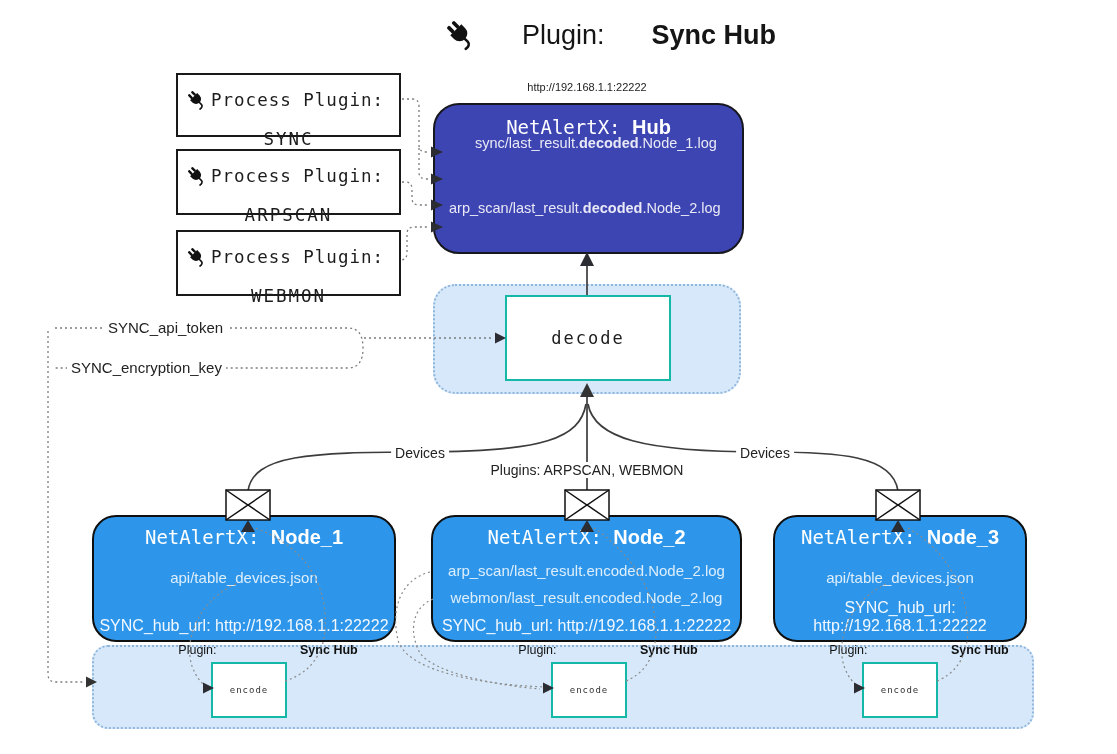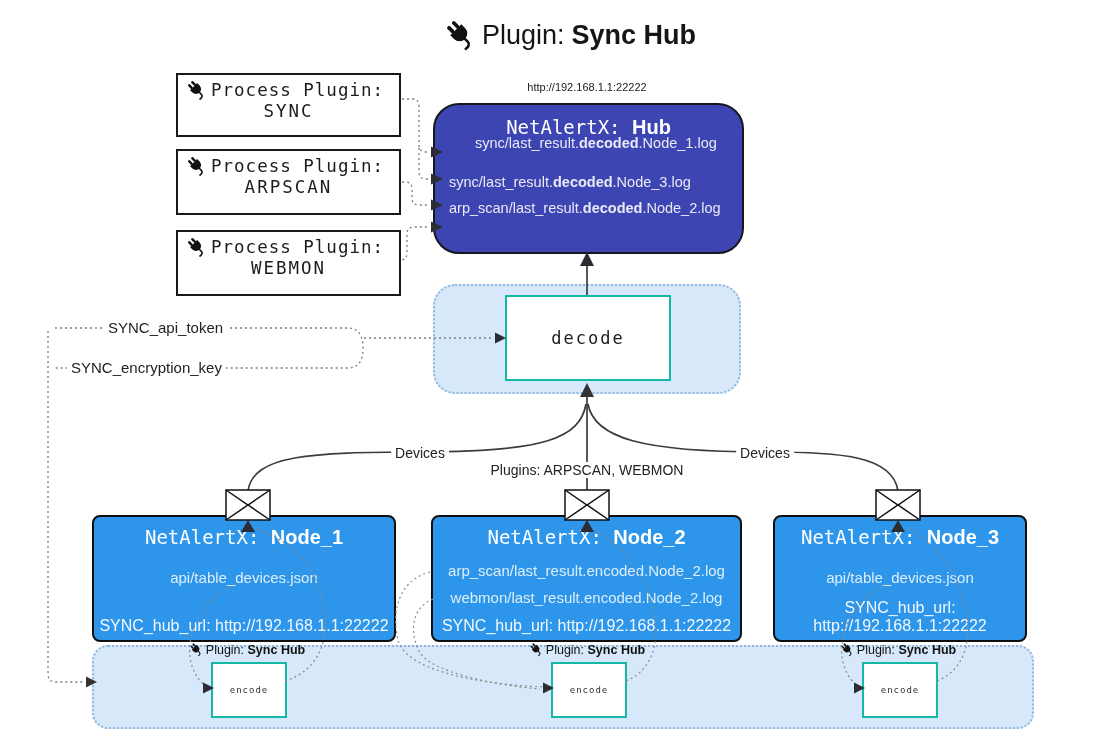--- a/index.html
+++ b/index.html
@@ -1,35 +1,35 @@
 <!DOCTYPE html>
 <html><head>
 <meta charset="utf-8">
 <style>
   html,body{margin:0;padding:0;background:#fff;}
   body{width:1117px;height:754px;position:relative;overflow:hidden;
        font-family:"Liberation Sans",sans-serif;color:#1c1c1c;}
-  .abs{position:absolute;}
+  .abs{position:absolute;gap:40px;}
   .mono{font-family:"DejaVu Sans Mono","Liberation Mono",monospace;}
   svg.layer{position:absolute;left:0;top:0;width:1117px;height:754px;pointer-events:none;}
   
   .zone{background:#d6e8f9;border:2px dotted #8fb6dc;border-radius:22px;}
   .bar{background:#d6e8f9;border:2px dotted #8fb6dc;border-radius:16px;}
   
   .hub{background:#3d45b3;border:2.5px solid #17171f;border-radius:26px;color:#fff;}
   .hub-title{position:absolute;top:11px;left:0;right:0;text-align:center;font-size:19px;color:#fff;}
   .hub-log{position:absolute;left:14px;right:4px;font-size:14.5px;color:#e9e9f5;white-space:nowrap;}
-  .node{background:#2d96ea;border:2.5px solid #0f0f0f;border-radius:8px;color:#fff;}
+  .node{background:#2d96ea;border:2.5px solid #0f0f0f;border-radius:24px;color:#fff;}
   .node-title{position:absolute;top:9px;left:0;right:0;text-align:center;font-size:19px;}
   .node-file{position:absolute;left:0;right:0;text-align:center;font-size:15px;color:#ddeefc;white-space:nowrap;}
   .node-url{position:absolute;bottom:5px;left:0;right:0;text-align:center;font-size:16px;color:#f2f8ff;}
   .pbox{background:#fff;border:2px solid #191919;}
-  .pbox .l1{display:flex;align-items:center;justify-content:flex-start;padding:4px 6px 0 8px;
+  .pbox .l1{display:flex;align-items:center;justify-content:flex-start;padding:14px 6px 0 8px;
             font-size:17.5px;letter-spacing:1px;}
-  .pbox .l2{text-align:center;font-size:17.5px;letter-spacing:2px;margin-top:0;}
+  .pbox .l2{text-align:center;font-size:17.5px;letter-spacing:2px;margin-top:18px;}
   .wbox{background:#fff;border:2px solid #14b8a6;display:flex;align-items:center;justify-content:center;}
   .enc-label{display:flex;align-items:center;justify-content:center;font-size:12.5px;color:#111;white-space:nowrap;}
   .tag{background:#fff;padding:0 4px;font-size:14px;color:#222;white-space:nowrap;}
   .secret{background:#fff;padding:0 4px;font-size:15px;color:#222;white-space:nowrap;}
   .url-top{font-size:11px;color:#222;text-align:center;}
   .title{display:flex;align-items:center;font-size:27px;color:#151515;}
   .title b{margin-left:7px;}
   .plug{display:inline-block;}
   b{font-family:"Liberation Sans",sans-serif;}
 </style>
@@ -119,21 +119,20 @@
     <span>Process Plugin:</span>
   </div>
   <div class="l2">WEBMON</div>
 </div>
 
 <div class="abs hub" style="left:433px;top:103px;width:307px;height:147px;">
   <div class="hub-title">
     <span class="mono">NetAlertX: </span><b style="font-size:20px;">Hub</b>
   </div>
   <div class="hub-log" style="top:30px;margin-left:26px;"><span>sync/last_result.</span><b>decoded</b><span>.Node_1.log</span></div>
-  <div class="hub-log" style="top:69px;"><span>sync/last_result.</span><b>decoded</b><span>.Node_3.log</span></div>
   <div class="hub-log" style="top:95px;"><span>arp_scan/last_result.</span><b>decoded</b><span>.Node_2.log</span></div>
 </div>
 
 <div class="abs wbox mono" style="left:505px;top:295px;width:162px;height:82px;font-size:17px;letter-spacing:2px;">
   <span>decode</span>
 </div>
 
 <div class="abs secret" style="left:104px;top:319px;">SYNC_api_token</div>
 <div class="abs secret" style="left:67px;top:359px;">SYNC_encryption_key</div>
 

